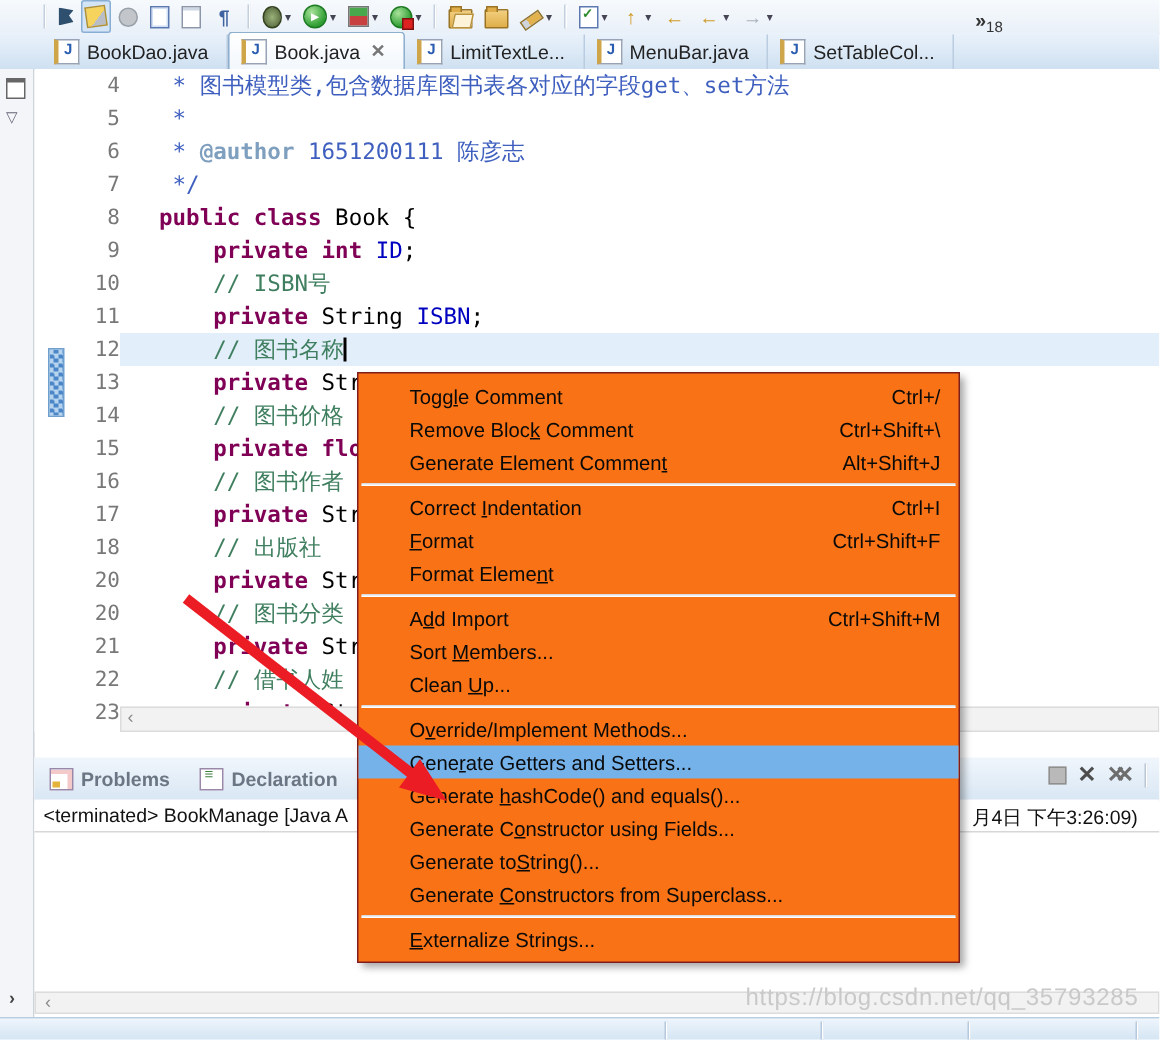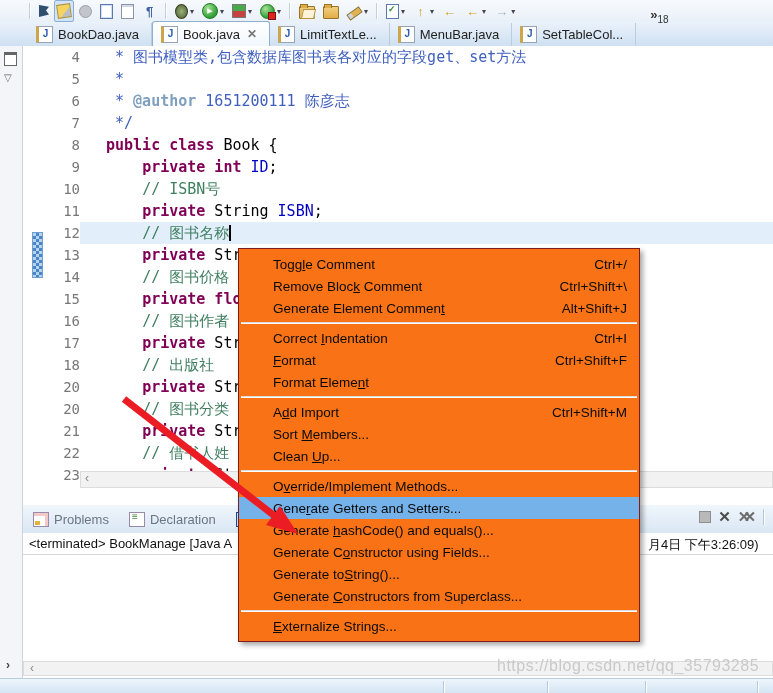--- a/index.html
+++ b/index.html
@@ -72,21 +72,21 @@
   .caret{display:inline-block;width:2px;height:16px;background:#000;vertical-align:-3px;}
   #selmarker{position:absolute;left:9px;top:186px;width:9px;height:44px;
     background:repeating-conic-gradient(#4b87c8 0 25%,#b7d4ee 0 50%) 0 0/6px 6px;border:1px solid #6f9fce;}
   #ed-hscroll{position:absolute;left:57px;bottom:0;right:0;height:15px;background:#f2f2f2;border:1px solid #dcdcdc;
     color:#888;font-size:12px;line-height:13px;padding-left:4px;}
 
   
   #console{position:absolute;left:23px;top:505px;width:750px;height:173px;background:#fff;}
   #ctabbar{position:absolute;left:0;top:0;width:100%;height:28px;background:linear-gradient(#f0f6fc,#d9e7f4);
     border-bottom:1px solid #c2d3e4;display:flex;align-items:center;}
-  .ctab{display:flex;align-items:center;height:26px;padding:0 10px;font-size:13px;color:#6b7684;}
+  .ctab{display:flex;align-items:center;height:26px;padding:0 10px;font-size:13px;color:#6b7684;font-weight:bold;}
   .cticon{width:14px;height:13px;margin-right:5px;flex:none;position:relative;}
   .ct-problems{background:#fff;border:1px solid #98a;box-shadow:inset -3px 3px 0 #f3c9c9;}
   .ct-problems::after{content:"";position:absolute;left:1px;bottom:1px;width:5px;height:4px;background:#e4b33c;}
   .ct-declaration{background:#fff;border:1px solid #98a;}
   .ct-declaration::after{content:"≡";position:absolute;left:2px;top:-2px;color:#3f7f3f;font-size:10px;}
   .ct-console{background:#3a72c4;border:1px solid #24488c;box-shadow:inset 0 0 0 2px #cfe2ff;}
   #cactions{position:absolute;right:8px;top:4px;display:flex;align-items:center;gap:7px;}
   .cact-square{width:10px;height:10px;background:#b9b9b9;border:1px solid #8f8f8f;}
   .cact-x{color:#4d4d4d;font-size:15px;font-weight:bold;line-height:12px;}
   .cact-xx{color:#6d6d6d;font-size:15px;font-weight:bold;line-height:12px;letter-spacing:-7px;padding-right:7px;}

